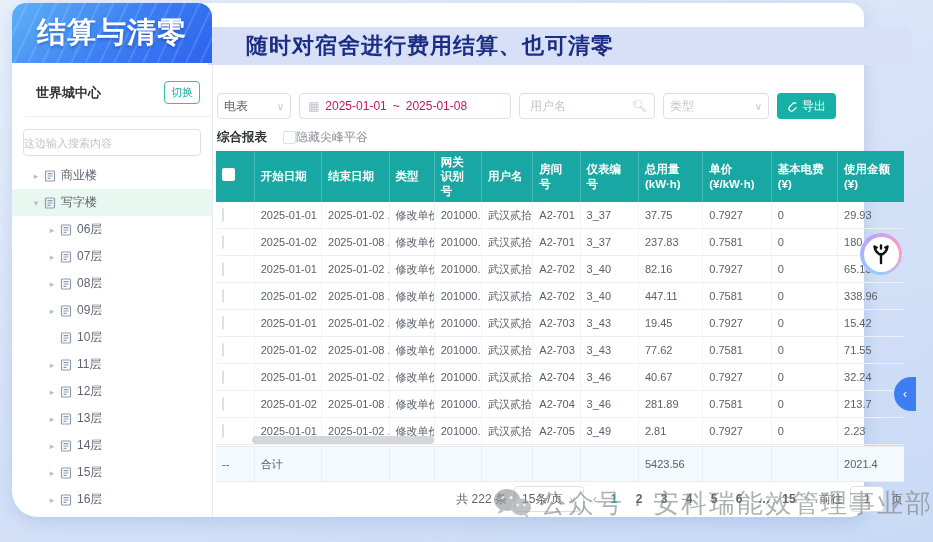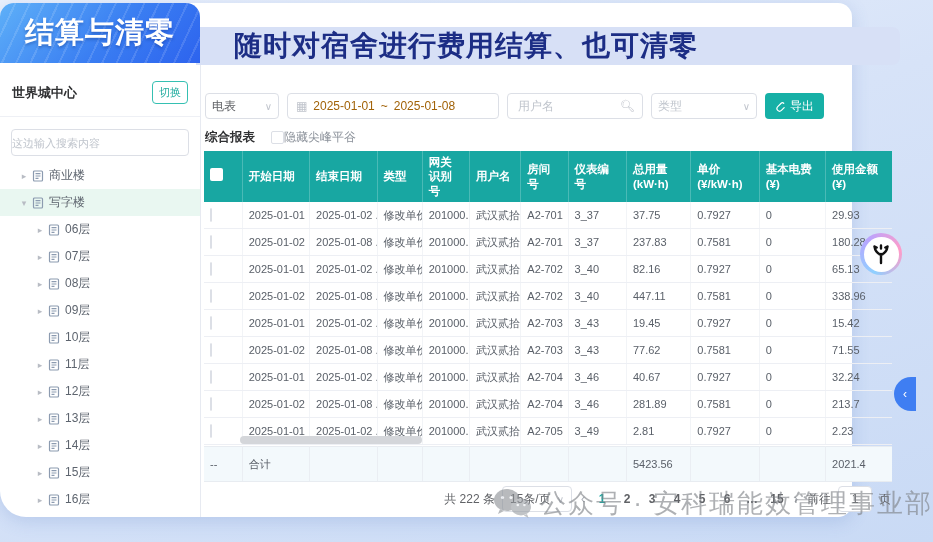--- a/index.html
+++ b/index.html
@@ -1,37 +1,37 @@
 <!DOCTYPE html>
 <html><head>
 <meta charset="utf-8">
 <style>
   html,body{margin:0;padding:0;width:933px;height:542px;overflow:hidden;
     font-family:"Liberation Sans","DejaVu Sans",sans-serif;
     background:linear-gradient(160deg,#eaf1fc 0%,#d7e3f8 45%,#c9daf5 100%);}
   .page{position:relative;width:933px;height:542px;}
-  .card{position:absolute;left:0;top:3px;width:852px;height:514px;background:#fff;
+  .card{position:absolute;left:12px;top:3px;width:852px;height:514px;background:#fff;
     border-radius:14px 14px 14px 26px;box-shadow:0 4px 18px rgba(70,110,190,.20);}
   
   .badge{position:absolute;left:0;top:0;width:200px;height:60px;z-index:3;
     background:linear-gradient(135deg,#5eb0f8 0%,#3a7ef2 55%,#2d63ee 100%);
     border-radius:14px 14px 0 0;display:flex;align-items:center;justify-content:center;
     color:#fff;font-size:29px;font-weight:bold;letter-spacing:1px;
     text-shadow:0 2px 3px rgba(10,40,120,.35);overflow:hidden;}
   .badge::before{content:"";position:absolute;inset:0;
     background:repeating-linear-gradient(115deg,rgba(255,255,255,.13) 0 2px,transparent 2px 13px);}
   .badge span{position:relative;}
   .strip{position:absolute;left:196px;top:24px;width:704px;height:38px;background:#d7e0f6;
     border-radius:0 8px 8px 0;display:flex;align-items:center;z-index:2;}
-  .strip span{margin-left:26px;font-size:28px;font-weight:bold;color:#1c2d85;letter-spacing:1px;padding-left:12px;}
+  .strip span{margin-left:26px;font-size:22px;font-weight:bold;color:#1c2d85;letter-spacing:1px;padding-left:12px;}
   
   .sidebar{position:absolute;left:0;top:62px;width:200px;height:452px;border-right:1px solid #e7eaf1;
     border-radius:0 0 0 26px;overflow:hidden;}
   .sb-head{display:flex;align-items:center;justify-content:space-between;
-    padding:16px 12px 12px 12px;border-bottom:1px solid #eef0f5;}
+    padding:16px 12px 12px 12px;border-bottom:1px solid #eef0f5;margin-left:12px;}
   .sb-title{font-size:13px;font-weight:bold;color:#303133;}
   .switch-btn{background:#fff;border:1px solid #35c0b2;color:#23ada0;font-size:11px;
     border-radius:4px;padding:3px 6px;cursor:pointer;}
   .sb-search{margin:12px 11px 4px 11px;}
   .sb-search input{width:100%;box-sizing:border-box;height:27px;border:1px solid #dcdfe6;
     border-radius:4px;font-size:11px;padding:0 0;color:#606266;outline:none;}
   .sb-search input::placeholder{color:#bfc4cc;}
   .tree{margin-top:6px;}
   .tree-item{height:27px;display:flex;align-items:center;font-size:12px;color:#5d646e;cursor:pointer;}
   .tree-item.lv1{padding-left:18px;}
@@ -42,21 +42,21 @@
   
   .main{position:absolute;left:201px;top:62px;width:699px;height:452px;}
   .filters{position:absolute;left:4px;top:28px;display:flex;gap:8px;align-items:center;}
   .ctrl{height:26px;border:1px solid #dcdfe6;border-radius:4px;background:#fff;
     display:flex;align-items:center;font-size:12px;color:#606266;box-sizing:border-box;}
   .sel-meter{width:74px;padding:0 6px;justify-content:space-between;}
   .sel-type{width:106px;padding:0 6px;justify-content:space-between;color:#bfc4cc;}
   .chev{color:#c0c4cc;font-size:10px;}
   .daterange{width:212px;padding:0 8px;gap:6px;}
   .cal-ico{color:#c0c4cc;font-size:12px;}
-  .dr-txt{color:#a16207;}
+  .dr-txt{color:#be185d;}
   .inp-user{width:136px;padding:0 8px;justify-content:space-between;}
   .inp-user input{border:none;outline:none;width:100px;font-size:12px;color:#606266;}
   .inp-user input::placeholder{color:#bfc4cc;}
   .mag{color:#c0c4cc;font-size:12px;}
   .export-btn{height:26px;background:#16b0a6;color:#fff;border:none;border-radius:4px;
     font-size:12px;padding:0 10px;display:flex;align-items:center;gap:4px;cursor:pointer;}
   .tabrow{position:absolute;left:4px;top:64px;display:flex;align-items:center;gap:16px;}
   .tab-lbl{font-size:12.5px;font-weight:bold;color:#303133;}
   .hide-peak{display:flex;align-items:center;font-size:12px;color:#8a9099;cursor:pointer;}
   .cbx{width:13px;height:13px;border:1px solid #dcdfe6;border-radius:2px;background:#fff;box-sizing:border-box;}

